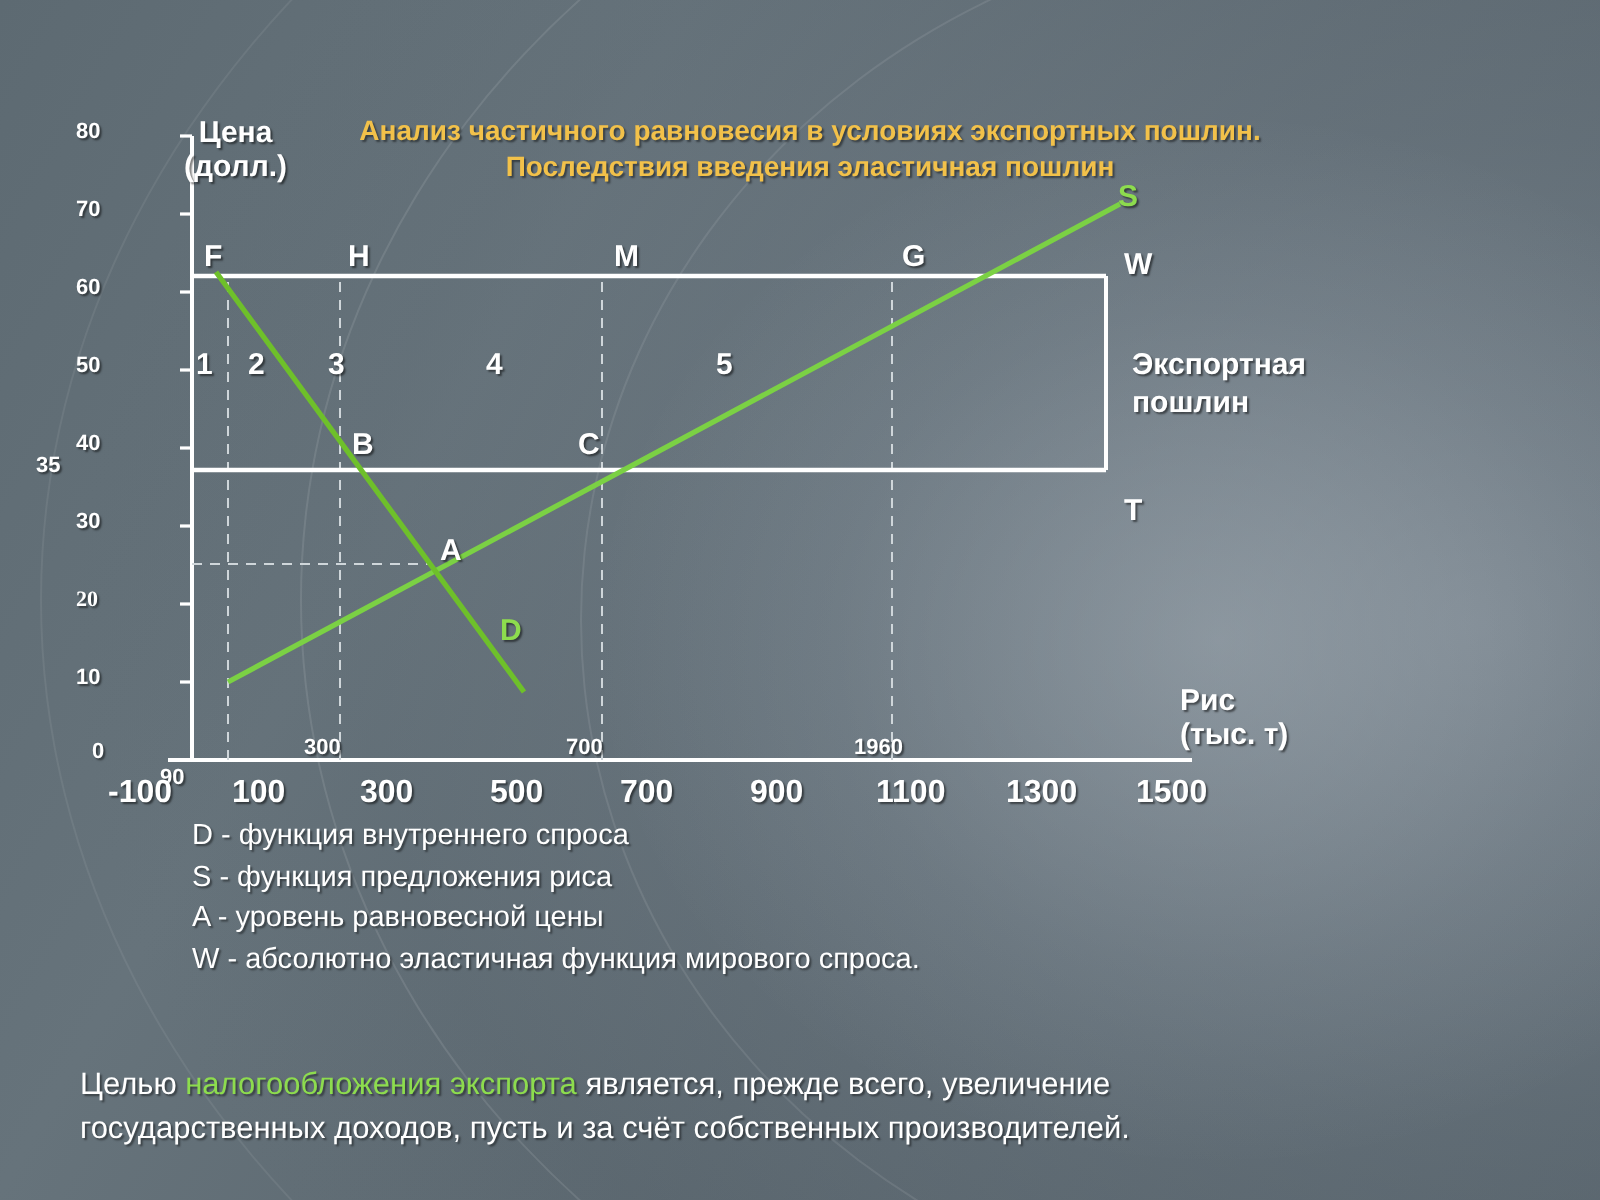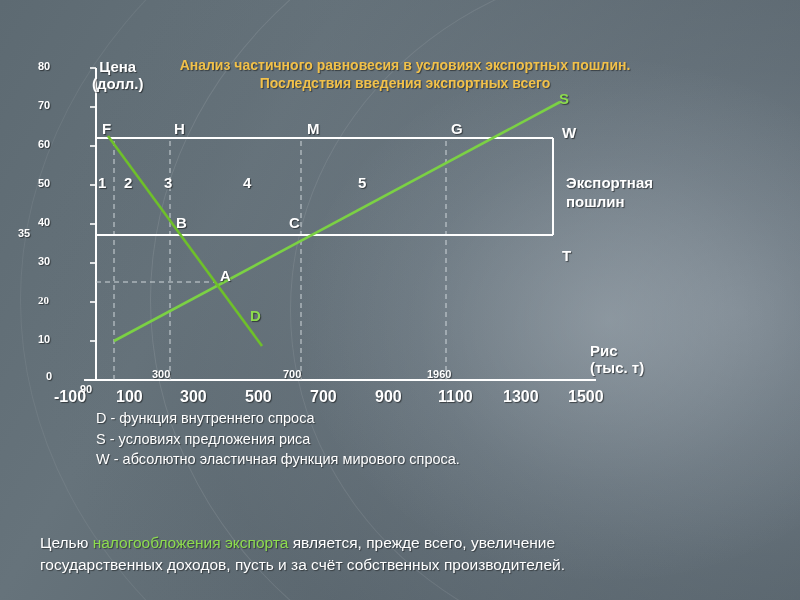--- a/index.html
+++ b/index.html
@@ -109,21 +109,21 @@
 <body>
 
 <div id="slide">
   <div class="glow"></div>
   <div class="arc arc1"></div>
   <div class="arc arc2"></div>
   <div class="arc arc3"></div>
 
   <div class="title">
     <div>Анализ частичного равновесия в условиях экспортных пошлин.</div>
-    <div>Последствия введения экспортных всего</div>
+    <div>Последствия введения эластичная пошлин</div>
   </div>
 
   <div id="chart">
     <svg width="640" height="340" viewBox="0 0 640 340">
 
       <line x1="56" y1="6" x2="56" y2="318" stroke="#ffffff" stroke-width="2"></line>
       <line x1="44" y1="318" x2="556" y2="318" stroke="#ffffff" stroke-width="2"></line>
 
       <g stroke="#ffffff" stroke-width="1.6">
         <line x1="50" y1="318" x2="56" y2="318"></line>
@@ -209,21 +209,22 @@
     <div class="cap" style="left:124px; top:112px;">3</div>
     <div class="cap" style="left:203px; top:112px;">4</div>
     <div class="cap" style="left:318px; top:112px;">5</div>
 
     <div class="cap" style="left:526px; top:112px;">Экспортная</div>
     <div class="cap" style="left:526px; top:131px;">пошлин</div>
   </div>
 
   <div class="legend">
     <div><span class="k">D</span><span> - функция внутреннего спроса</span></div>
-    <div><span class="k">S</span><span> - условиях предложения риса</span></div>
+    <div><span class="k">S</span><span> - функция предложения риса</span></div>
+    <div><span class="k">A</span><span> - уровень равновесной цены</span></div>
     <div><span class="k">W</span><span> - абсолютно эластичная функция мирового спроса.</span></div>
   </div>
 
   <div class="footer">
     <span>Целью </span><span class="hl">налогообложения экспорта</span><span> является, прежде всего, увеличение</span><br>
     <span>государственных доходов, пусть и за счёт собственных производителей.</span>
   </div>
 </div>
 
 </body></html>

